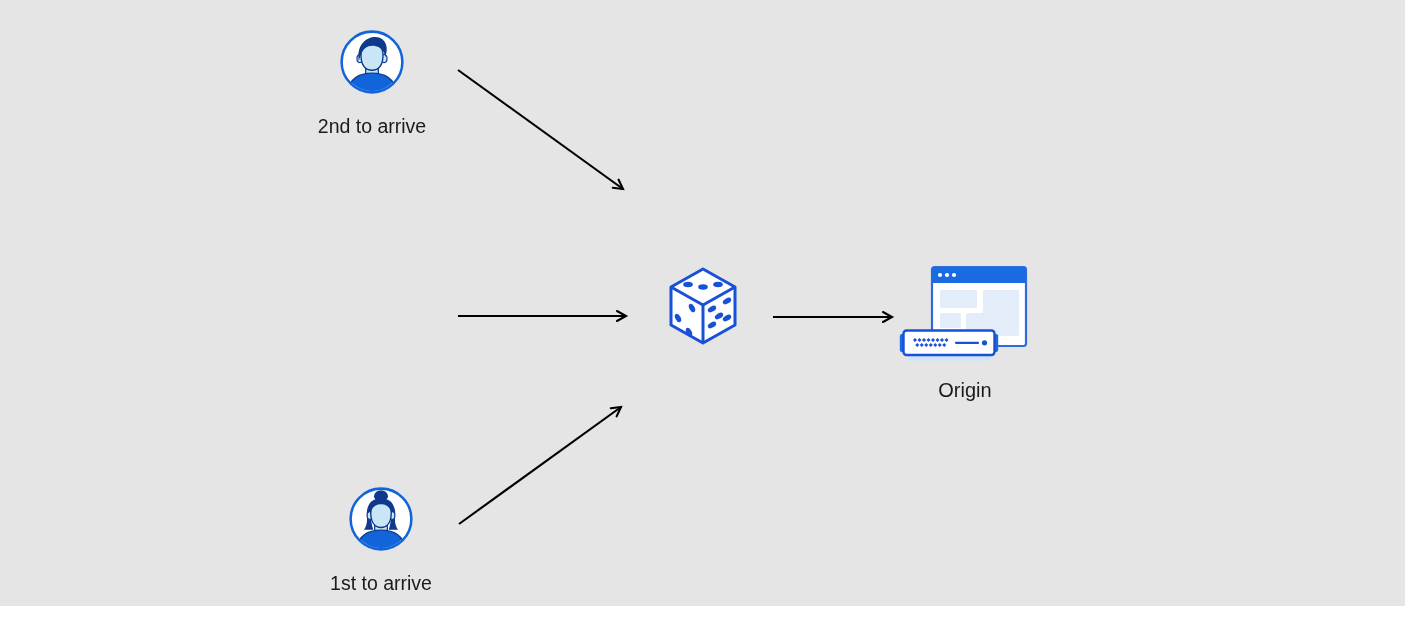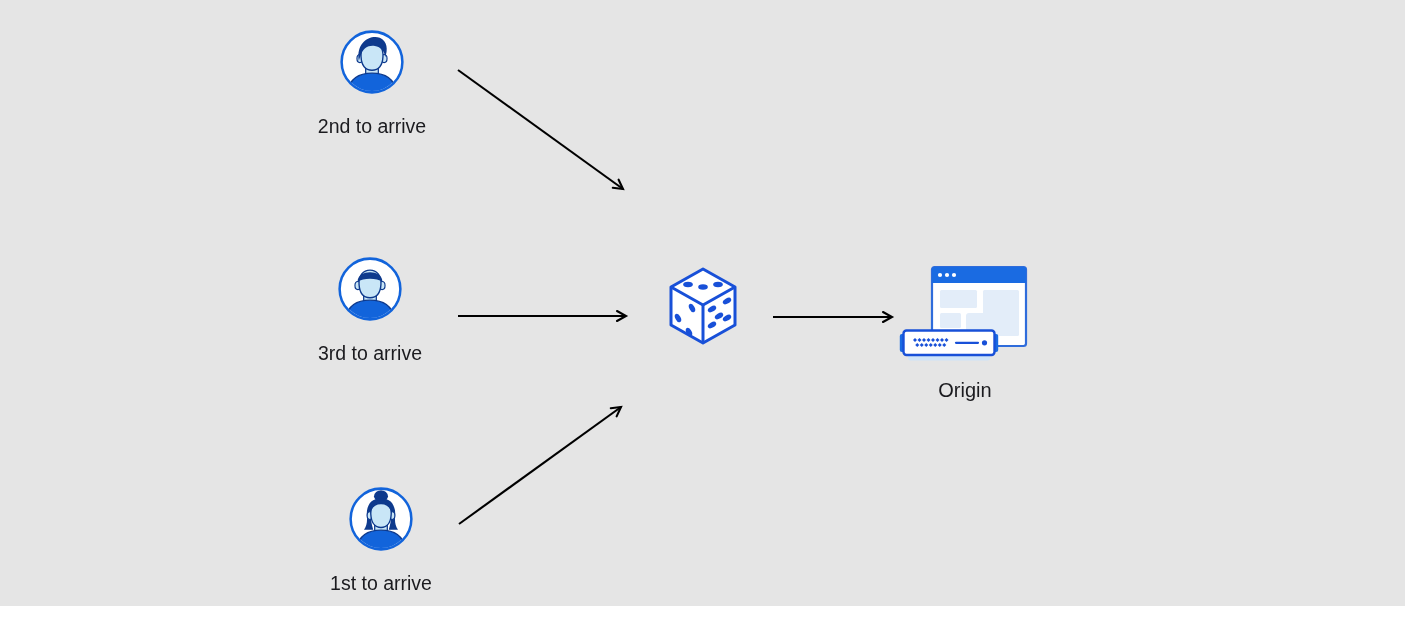--- a/index.html
+++ b/index.html
@@ -70,39 +70,20 @@
         <path d="M8,68 C10,50 22,45.5 34,45.5 C46,45.5 58,50 60,68 Z" fill="#1264db" stroke="#0e3a8d" stroke-width="1.4"></path>
         <ellipse cx="21.5" cy="30.5" rx="3" ry="4.2" fill="#c9e6f7" stroke="#0e3a8d" stroke-width="1.2"></ellipse>
         <ellipse cx="46.5" cy="30.5" rx="3" ry="4.2" fill="#c9e6f7" stroke="#0e3a8d" stroke-width="1.2"></ellipse>
         <path d="M34,13.5 C41,13.5 45.8,19.5 45.3,28.5 C44.8,37.5 40.5,42.5 34,42.5 C27.5,42.5 23.2,37.5 22.7,28.5 C22.2,19.5 27,13.5 34,13.5 Z" fill="#c9e6f7" stroke="#0e3a8d" stroke-width="1.4"></path>
         <path d="M20.5,33 C17,13 33,5.5 42,9 C50,12.2 50.5,22 47.5,29 C47,23 43,18.5 37,17.5 C30,16.4 25,20 22.8,26 C21.8,28.6 21,30.5 20.5,33 Z" fill="#0e3a8d"></path>
       </g>
     </svg>
     <div class="node-label">2nd to arrive</div>
   </div>
 
-  <div class="node" style="left:295px; top:256px; width:150px;">
-    <svg class="icon-box" width="66" height="66" viewBox="0 0 68 68">
-      <defs>
-          <clipPath id="ca2">
-            <circle cx="34" cy="34" r="30"></circle>
-          </clipPath>
-        </defs>
-      <circle cx="34" cy="34" r="31.3" fill="#ffffff" stroke="#1264db" stroke-width="2.6"></circle>
-      <g clip-path="url(#ca2)">
-        <path d="M27.5,35 h13 v12 h-13 z" fill="#c9e6f7" stroke="#0e3a8d" stroke-width="1.3"></path>
-        <path d="M8,68 C10,50 22,45.5 34,45.5 C46,45.5 58,50 60,68 Z" fill="#1264db" stroke="#0e3a8d" stroke-width="1.4"></path>
-        <ellipse cx="21.5" cy="30.5" rx="3" ry="4.2" fill="#c9e6f7" stroke="#0e3a8d" stroke-width="1.2"></ellipse>
-        <ellipse cx="46.5" cy="30.5" rx="3" ry="4.2" fill="#c9e6f7" stroke="#0e3a8d" stroke-width="1.2"></ellipse>
-        <path d="M34,14.5 C41,14.5 45.8,20 45.3,29 C44.8,38 40.5,43 34,43 C27.5,43 23.2,38 22.7,29 C22.2,20 27,14.5 34,14.5 Z" fill="#c9e6f7" stroke="#0e3a8d" stroke-width="1.4"></path>
-        <path d="M21.2,26.5 C21.2,13.5 46.8,13.5 46.8,26.5 C41,22.5 27,22.5 21.2,26.5 Z" fill="#0e3a8d"></path>
-      </g>
-    </svg>
-    <div class="node-label">3rd to arrive</div>
-  </div>
 
   <div class="node" style="left:306px; top:486px; width:150px;">
     <svg class="icon-box" width="66" height="66" viewBox="0 0 68 68">
       <defs>
           <clipPath id="ca3">
             <circle cx="34" cy="34" r="30"></circle>
           </clipPath>
         </defs>
       <circle cx="34" cy="34" r="31.3" fill="#ffffff" stroke="#1264db" stroke-width="2.6"></circle>
       <g clip-path="url(#ca3)">

